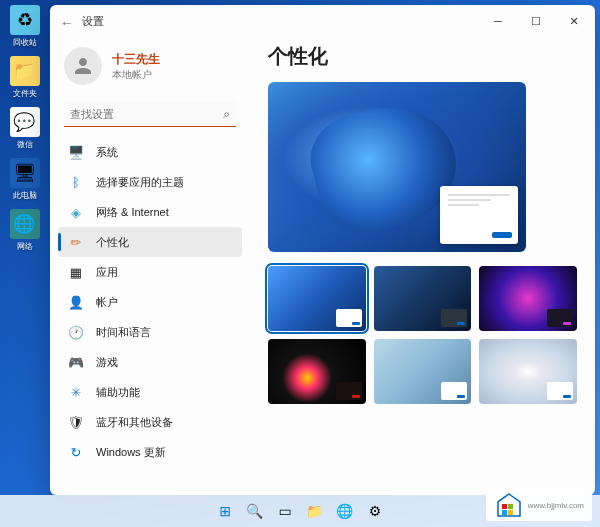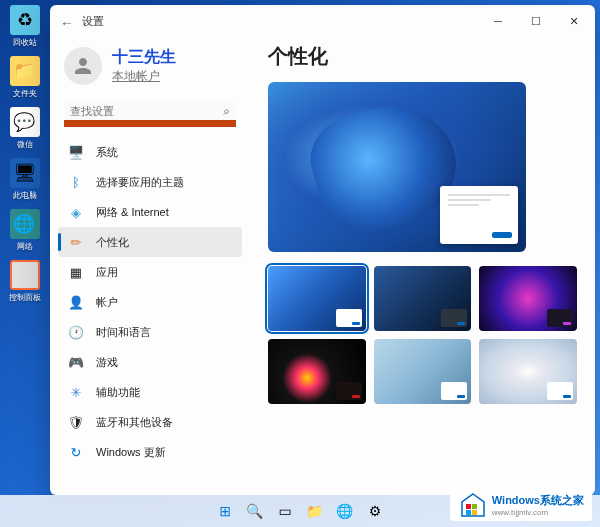--- a/index.html
+++ b/index.html
@@ -27,24 +27,24 @@
     .window-controls { display: flex; }
     .wc-btn { width: 38px; height: 32px; display: flex; align-items: center; justify-content: center; font-size: 11px; color: #333; }
     
     .window-body { flex: 1; display: flex; overflow: hidden; }
     
     
     .sidebar { width: 200px; padding: 6px 8px; display: flex; flex-direction: column; }
     .profile { display: flex; align-items: center; gap: 10px; padding: 4px 6px 12px; }
     .avatar { width: 38px; height: 38px; border-radius: 50%; background: #e8e8e8; display: flex; align-items: center; justify-content: center; }
     .avatar svg { width: 24px; height: 24px; fill: #888; }
-    .profile-text .name { font-size: 16px; font-weight: 600; color: #1d4ed8; }
-    .profile-text .acct { font-size: 12px; color: #777; text-decoration: underline; }
-    
-    .search-box { margin: 4px 6px 10px; height: 26px; border-bottom: 7px solid #c2410c; background: #fafafa; display: flex; align-items: center; padding: 0 6px; border-radius: 3px 3px 0 0; }
+    .profile-text .name { font-size: 12px; font-weight: 600; color: #c2410c; }
+    .profile-text .acct { font-size: 10px; color: #777; }
+    
+    .search-box { margin: 4px 6px 10px; height: 26px; border-bottom: 1px solid #c2410c; background: #fafafa; display: flex; align-items: center; padding: 0 6px; border-radius: 3px 3px 0 0; }
     .search-box input { flex: 1; border: none; background: transparent; font-size: 11px; outline: none; color: #555; }
     .search-box .search-glyph { font-size: 12px; color: #666; }
     
     .nav { flex: 1; overflow-y: auto; }
     .nav-item { display: flex; align-items: center; gap: 12px; padding: 7px 10px; border-radius: 4px; cursor: pointer; position: relative; font-size: 11px; color: #222; }
     .nav-item.active { background: #eaeaea; }
     .nav-item.active::before { content: ""; position: absolute; left: 0; top: 6px; bottom: 6px; width: 3px; background: #0067c0; border-radius: 2px; }
     .nav-icon { width: 16px; height: 16px; display: flex; align-items: center; justify-content: center; font-size: 13px; }
     
     
@@ -99,24 +99,20 @@
     <div class="icon-img wechat">💬</div>
     <div class="icon-label">微信</div>
   </div>
   <div class="desktop-icon">
     <div class="icon-img pc">🖥</div>
     <div class="icon-label">此电脑</div>
   </div>
   <div class="desktop-icon">
     <div class="icon-img globe">🌐</div>
     <div class="icon-label">网络</div>
-  </div>
-  <div class="desktop-icon">
-    <div class="icon-img disc"></div>
-    <div class="icon-label">控制面板</div>
   </div>
 </div>
 
 <div class="window">
   <div class="titlebar">
     <div class="titlebar-left">
       <span class="back-arrow">←</span>
       <span class="title">设置</span>
     </div>
     <div class="window-controls">
@@ -256,16 +252,15 @@
 
 <div class="watermark">
   <svg class="wm-logo" viewBox="0 0 30 26">
     <path d="M15 2 L26 10 L26 24 L4 24 L4 10 Z" fill="none" stroke="#0067c0" stroke-width="1.5"></path>
     <rect x="8" y="12" width="5" height="5" fill="#e81123"></rect>
     <rect x="14" y="12" width="5" height="5" fill="#7fba00"></rect>
     <rect x="8" y="18" width="5" height="5" fill="#00a4ef"></rect>
     <rect x="14" y="18" width="5" height="5" fill="#ffb900"></rect>
   </svg>
   <div class="wm-text">
-    <div class="wm-t">Windows系统之家</div>
     <div class="wm-s">www.bjjmlv.com</div>
   </div>
 </div>
 
 </body></html>

